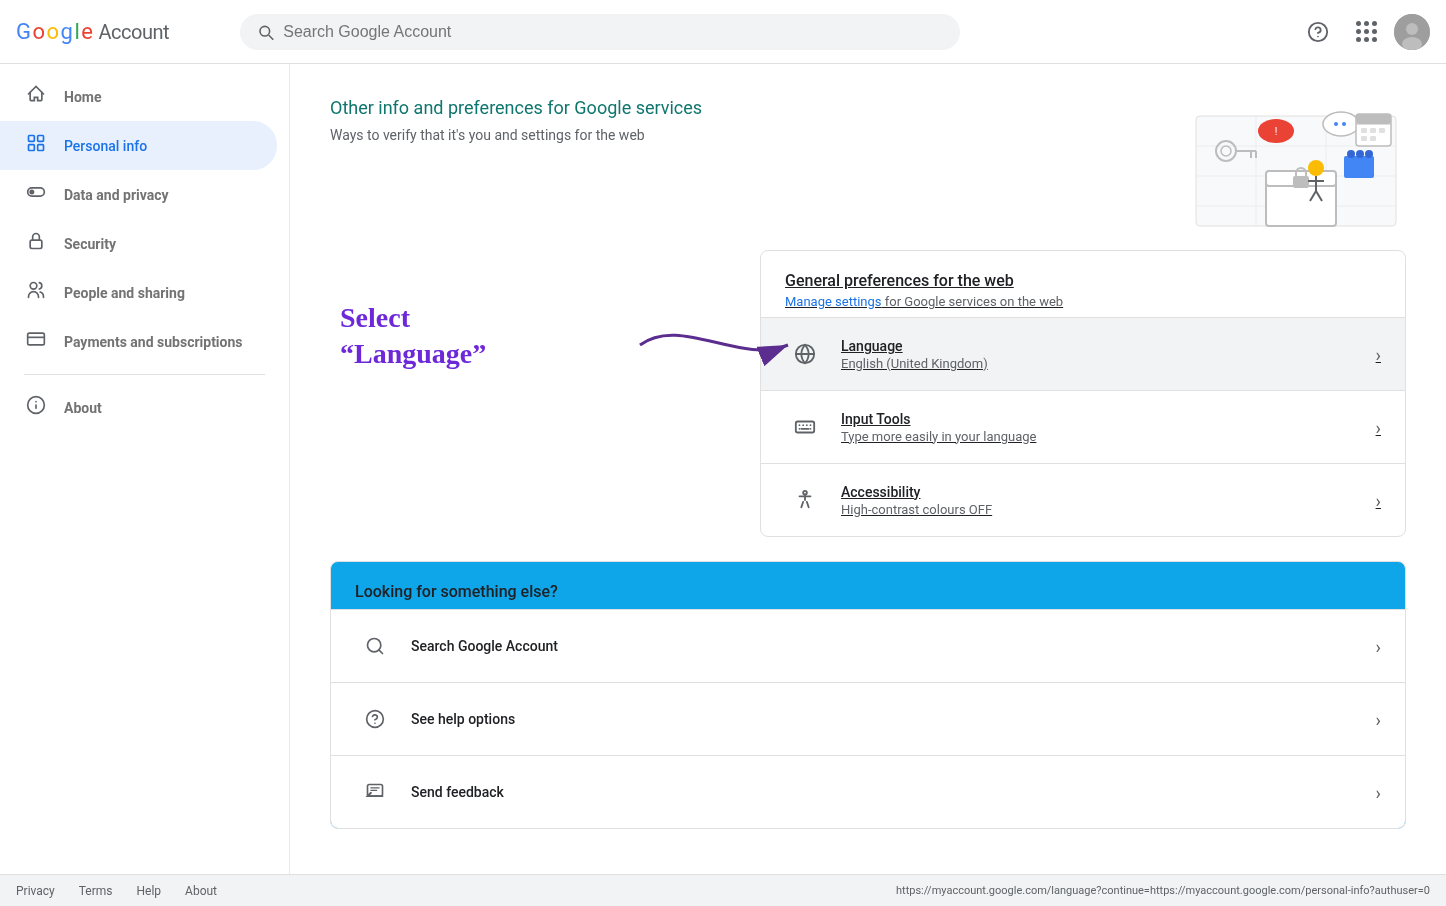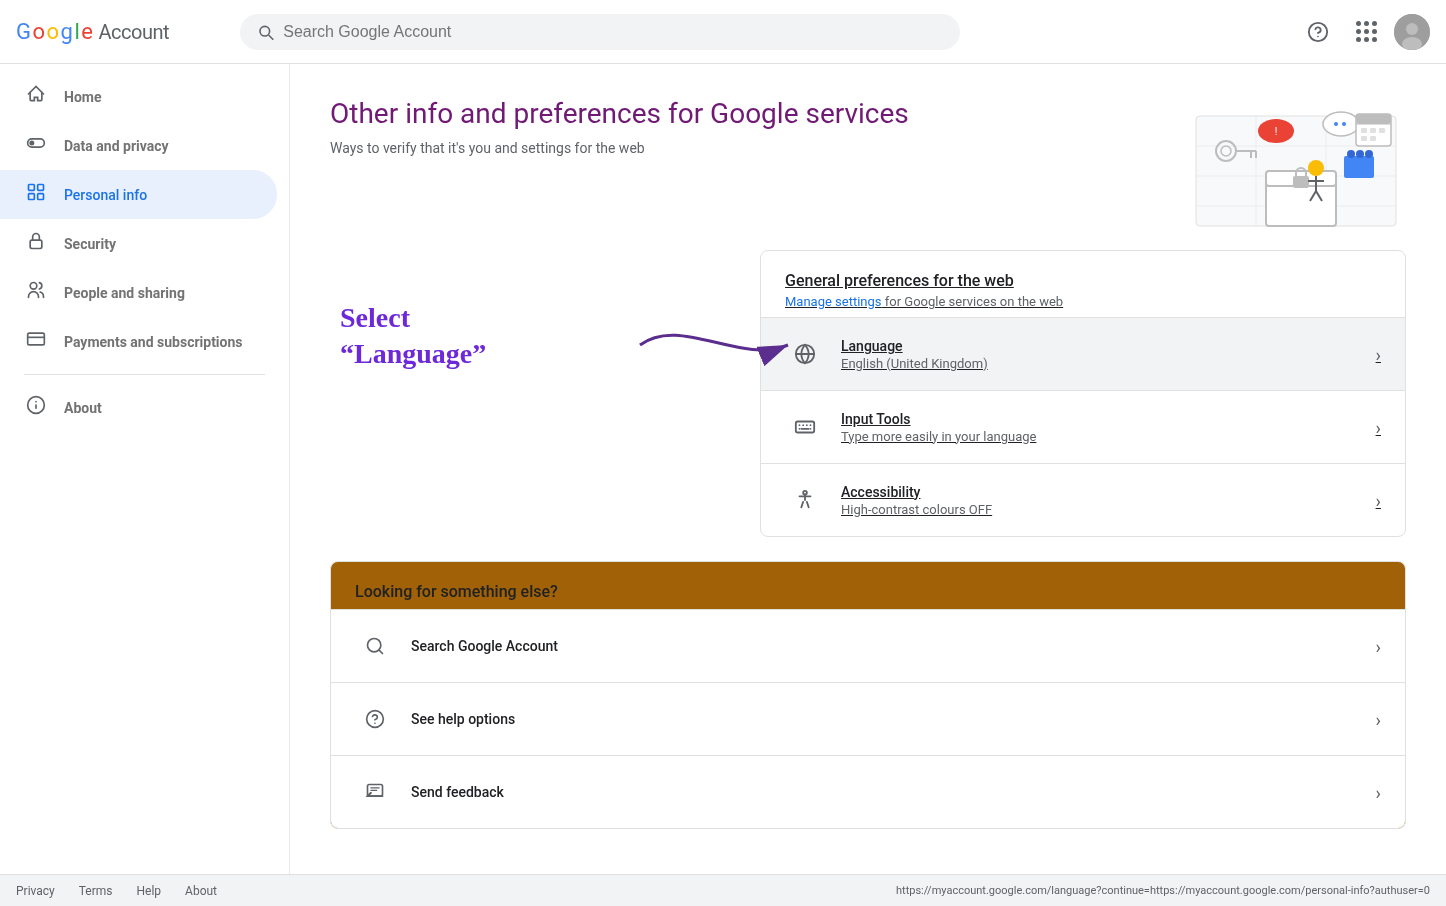--- a/index.html
+++ b/index.html
@@ -138,23 +138,23 @@
     }
 
     
     .section-header {
       display: flex;
       align-items: flex-start;
       justify-content: space-between;
       padding: 32px 0 24px 0;
     }
     .section-header-text h2 {
-      font-size: 28px;
+      font-size: 18px;
       font-weight: 400;
-      color: #701a75;
+      color: #0f766e;
       line-height: 1.3;
     }
     .section-header-text p {
       font-size: 14px;
       color: #5f6368;
       margin-top: 8px;
     }
     .section-illustration {
       width: 220px;
       height: 140px;
@@ -214,21 +214,21 @@
     }
     .card-item-subtitle {
       font-size: 13px;
       color: #5f6368;
       margin-top: 2px;
     }
     .chevron { color: #5f6368; font-size: 18px; }
 
     
     .looking-card {
-      background: #a16207;
+      background: #0ea5e9;
       border: 1px solid #e0e0e0;
       border-radius: 8px;
       overflow: hidden;
       margin-bottom: 24px;
     }
     .looking-card-header {
       padding: 20px 24px 8px 24px;
     }
     .looking-card-header h3 {
       font-size: 16px;
@@ -372,39 +372,39 @@
   <nav class="sidebar">
     <div class="sidebar-item">
       <span class="sidebar-icon">
         <svg width="20" height="20" viewBox="0 0 24 24" fill="none">
           <path d="M3 12L12 3l9 9" stroke="#5f6368" stroke-width="2" stroke-linecap="round"></path>
           <path d="M5 10v9a1 1 0 001 1h4v-4h4v4h4a1 1 0 001-1v-9" stroke="#5f6368" stroke-width="2" stroke-linecap="round"></path>
         </svg>
       </span>
       <span>Home</span>
     </div>
-    <div class="sidebar-item">
-      <span class="sidebar-icon">
-        <svg width="20" height="20" viewBox="0 0 24 24" fill="none">
-          <rect x="2" y="7" width="20" height="10" rx="5" stroke="#5f6368" stroke-width="2"></rect>
-          <circle cx="7" cy="12" r="3" fill="#5f6368"></circle>
-        </svg>
-      </span>
-      <span>Data and privacy</span>
-    </div>
     <div class="sidebar-item active">
       <span class="sidebar-icon">
         <svg width="20" height="20" viewBox="0 0 24 24" fill="none">
           <rect x="3" y="3" width="7" height="7" rx="1" stroke="#1a73e8" stroke-width="2"></rect>
           <rect x="3" y="14" width="7" height="7" rx="1" stroke="#1a73e8" stroke-width="2"></rect>
           <rect x="14" y="3" width="7" height="7" rx="1" stroke="#1a73e8" stroke-width="2"></rect>
           <rect x="14" y="14" width="7" height="7" rx="1" stroke="#1a73e8" stroke-width="2"></rect>
         </svg>
       </span>
       <span>Personal info</span>
+    </div>
+    <div class="sidebar-item">
+      <span class="sidebar-icon">
+        <svg width="20" height="20" viewBox="0 0 24 24" fill="none">
+          <rect x="2" y="7" width="20" height="10" rx="5" stroke="#5f6368" stroke-width="2"></rect>
+          <circle cx="7" cy="12" r="3" fill="#5f6368"></circle>
+        </svg>
+      </span>
+      <span>Data and privacy</span>
     </div>
     <div class="sidebar-item">
       <span class="sidebar-icon">
         <svg width="20" height="20" viewBox="0 0 24 24" fill="none">
           <rect x="5" y="11" width="14" height="10" rx="2" stroke="#5f6368" stroke-width="2"></rect>
           <path d="M8 11V7a4 4 0 018 0v4" stroke="#5f6368" stroke-width="2" stroke-linecap="round"></path>
         </svg>
       </span>
       <span>Security</span>
     </div>

